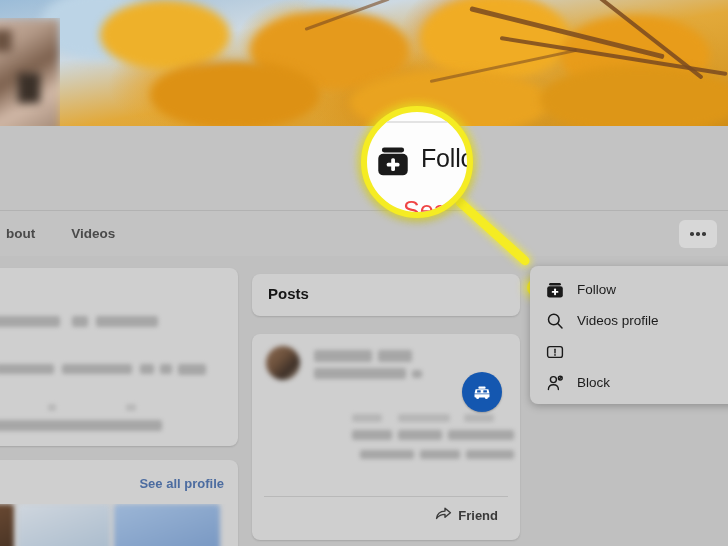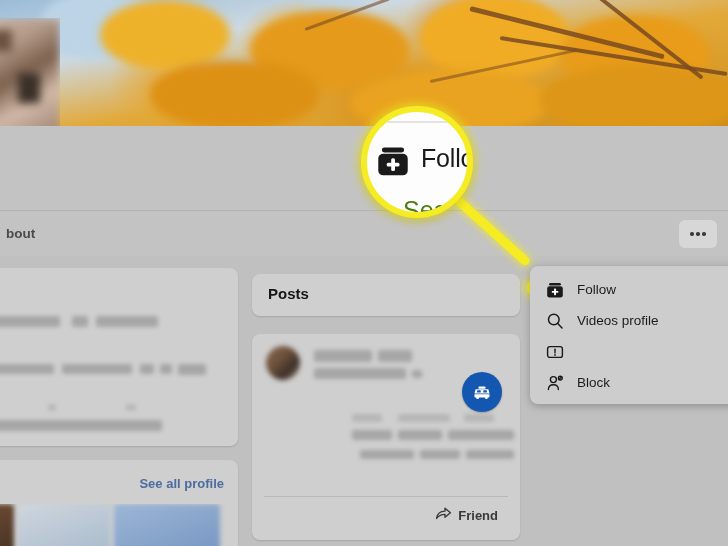--- a/index.html
+++ b/index.html
@@ -253,21 +253,21 @@
     position: absolute; left: 9px; top: 32px;
     width: 34px; height: 34px;
   }
   .mag-follow-text {
     position: absolute; left: 54px; top: 32px;
     font-size: 25px; color: #1a1a1a; font-weight: 400;
     letter-spacing: -.2px;
   }
   .mag-search-text {
     position: absolute; left: 36px; top: 84px;
-    font-size: 25px; color: #4d7c0f;
+    font-size: 25px; color: #ef4444;
   }
   .mag-handle {
     position: absolute;
     left: 457px; top: 195px;
     width: 96px; height: 9px;
     background: #f5ec23;
     border-radius: 5px;
     transform: rotate(42deg);
     transform-origin: left center;
     box-shadow: 0 0 7px 2px rgba(245,236,35,.65);
@@ -341,20 +341,21 @@
           <path d="M4 10.2l3-3.1 1.9 1.9 2.9-2.1-2.8 3.2L7.1 8.2z" fill="#fff"></path>
         </svg>
       </span>
       <span>Message</span>
     </div>
   </div>
 
   <div class="nav-row">
     <div class="nav-tabs">
       <div class="nav-tab">bout</div>
+      <div class="nav-tab">Videos</div>
     </div>
     <div class="btn-more">
       <span class="dot3"></span>
       <span class="dot3"></span>
       <span class="dot3"></span>
     </div>
   </div>
 
   <div class="body-area">
 

